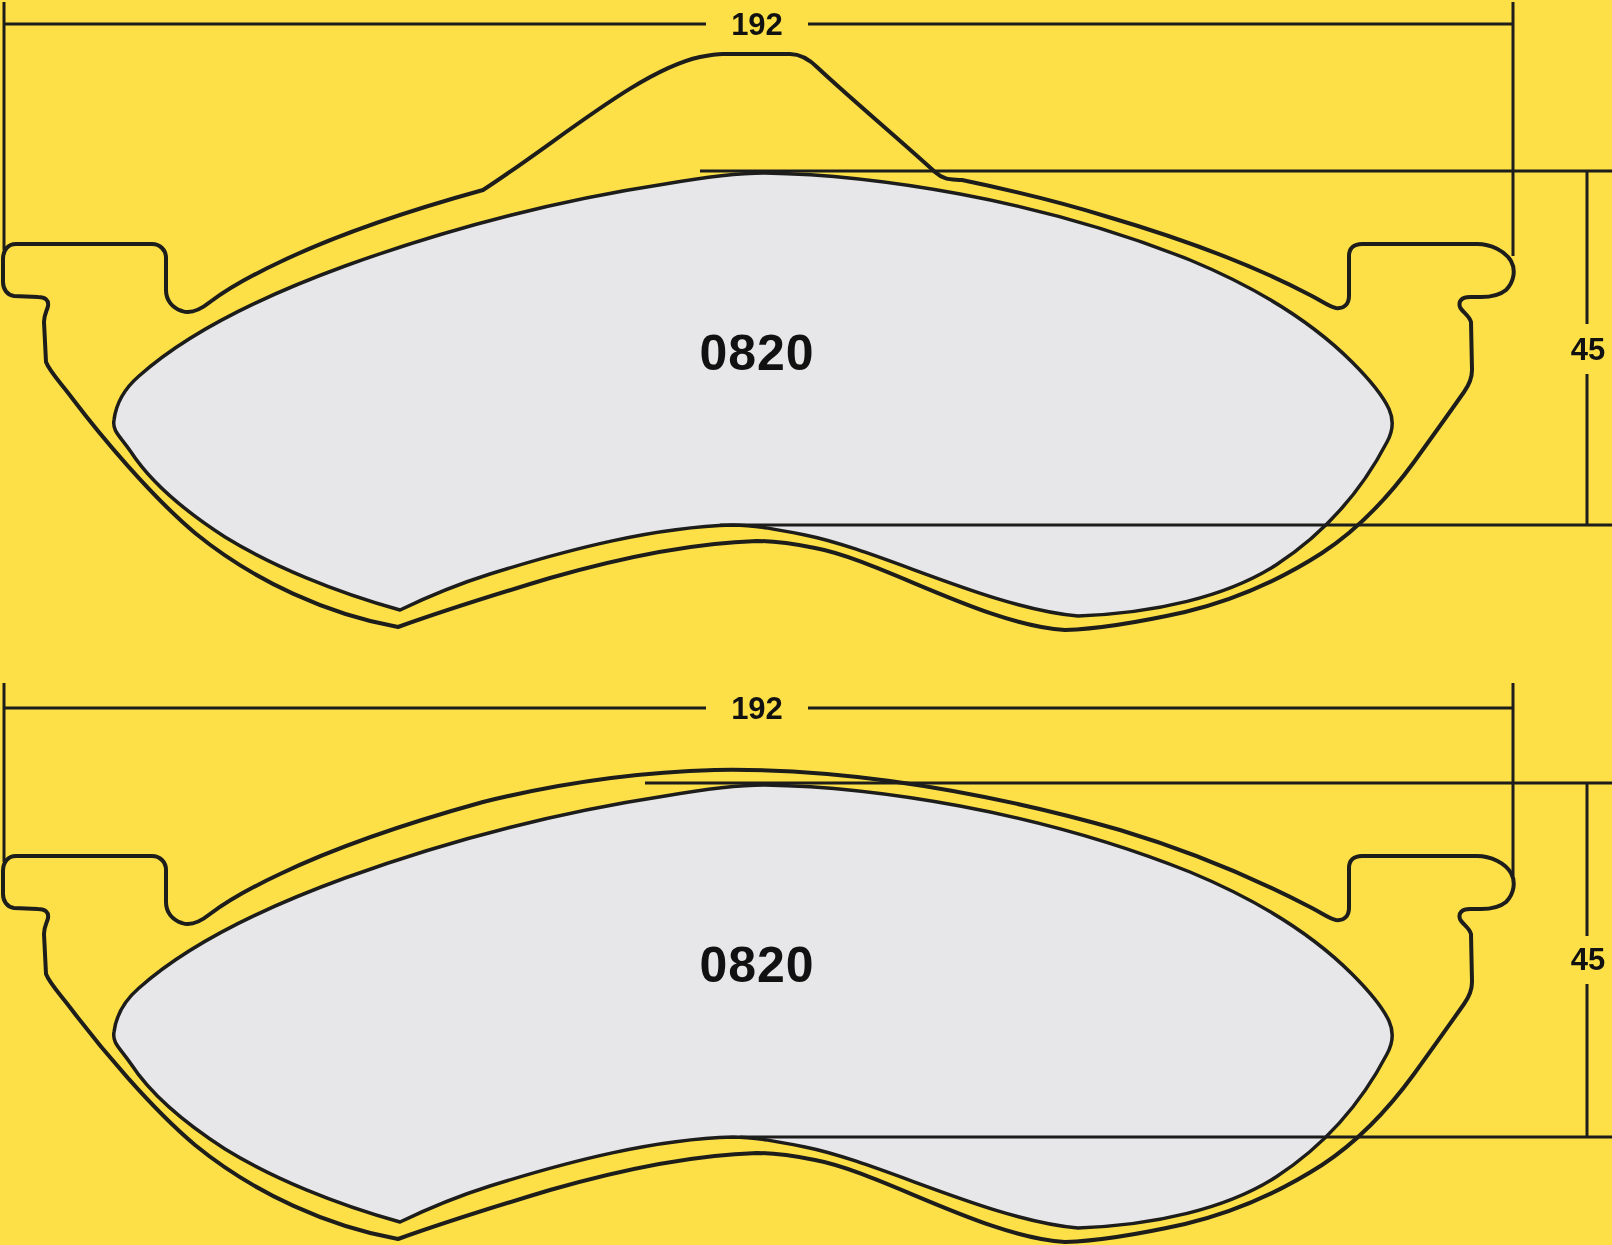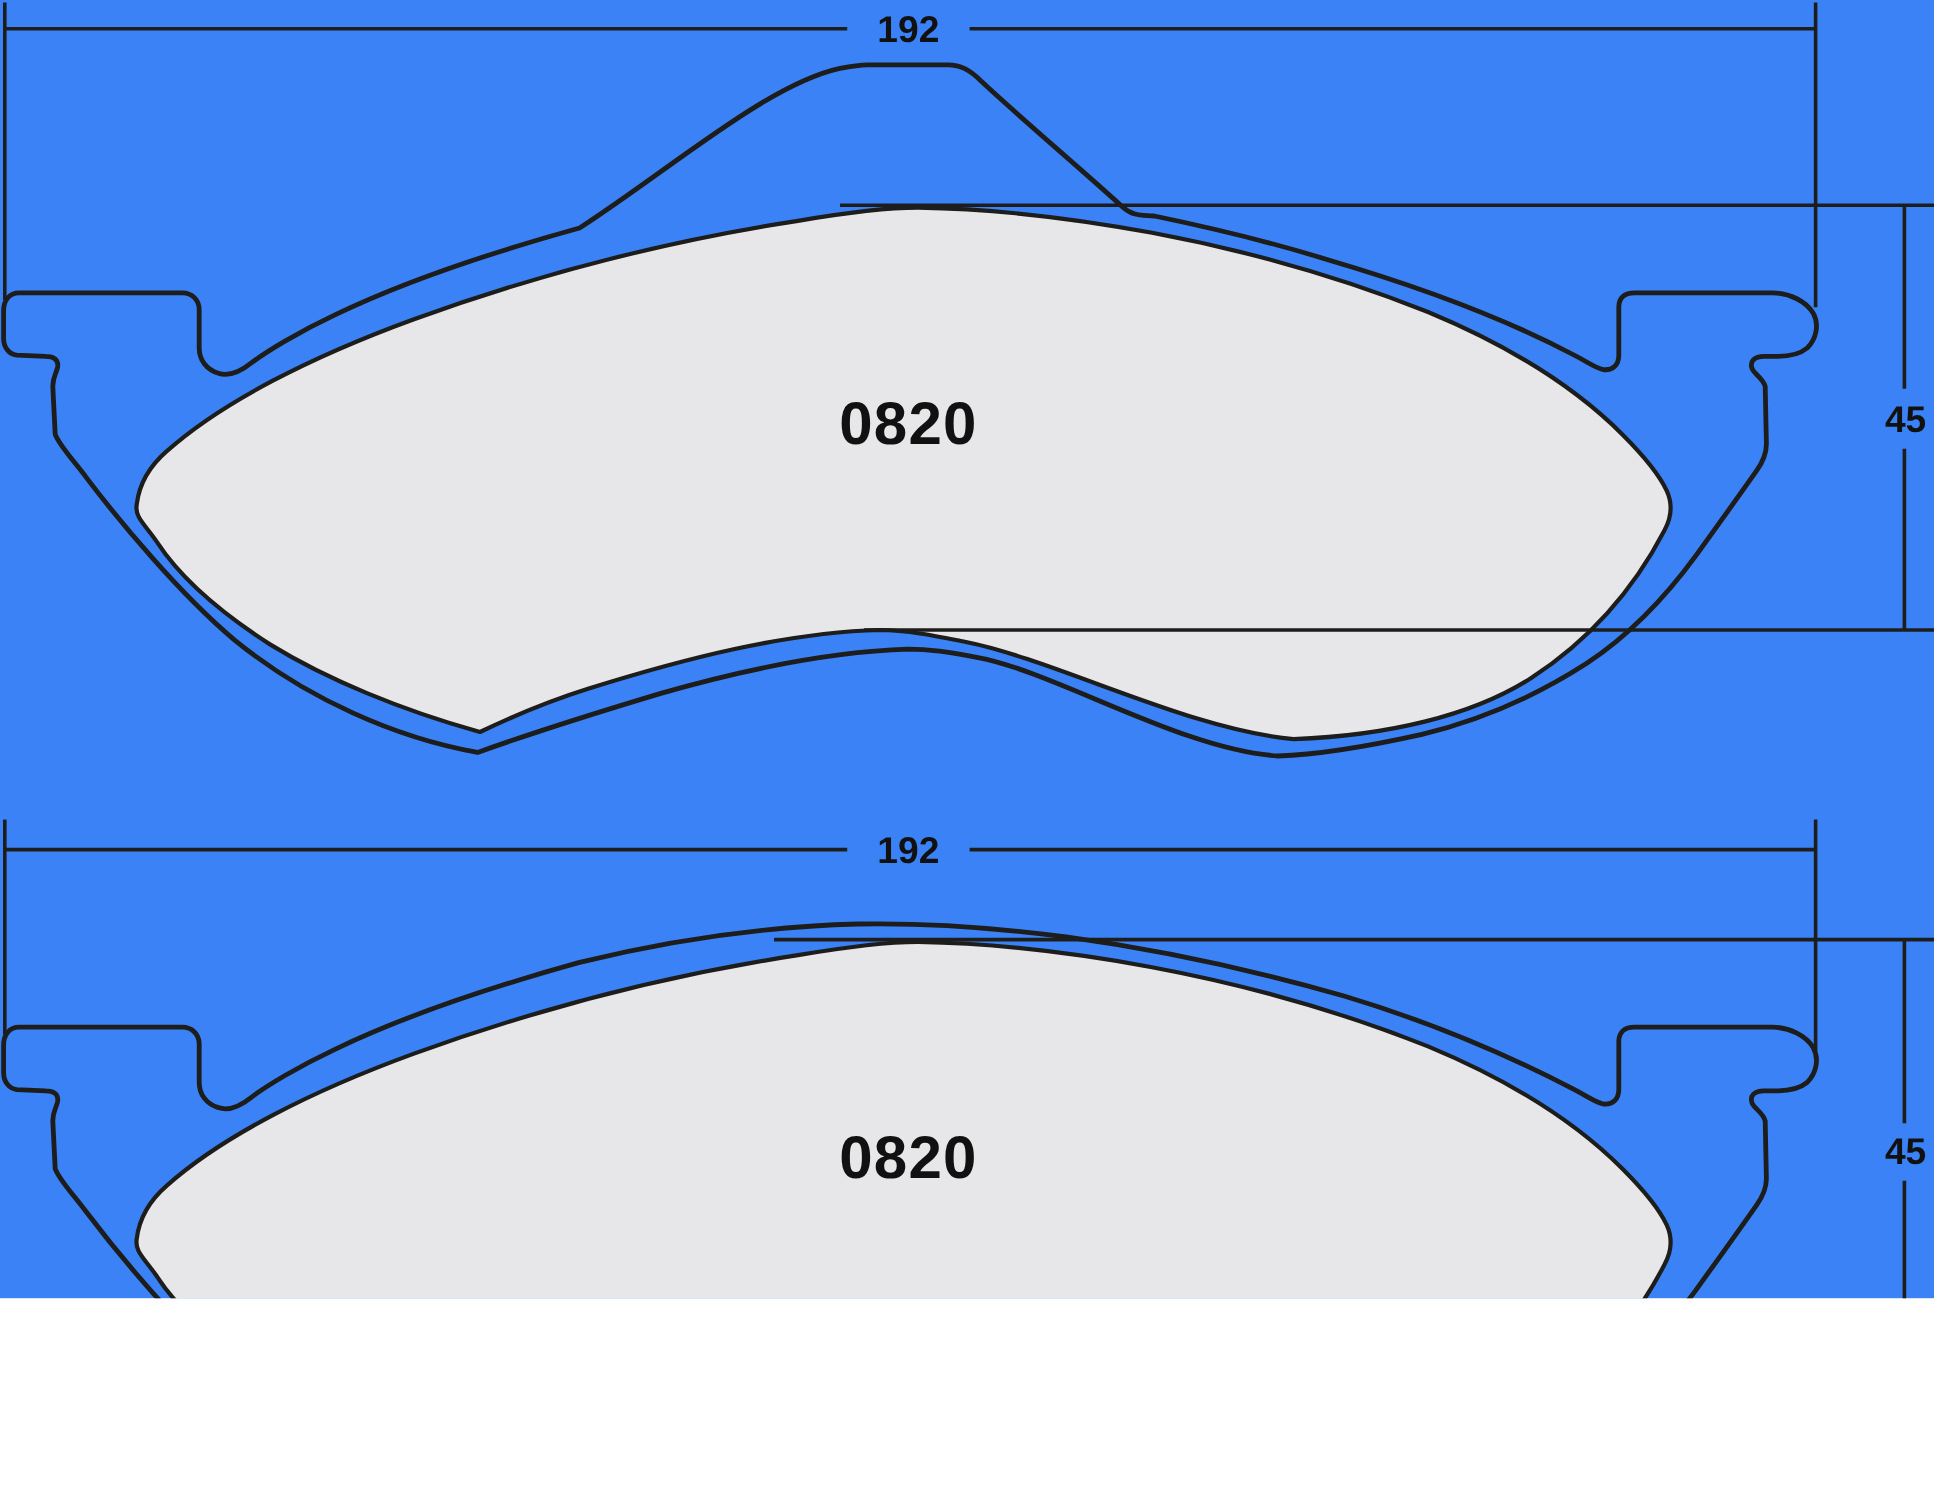--- a/index.html
+++ b/index.html
@@ -2,22 +2,22 @@
 <html><head>
 <meta charset="utf-8">
 <style>
   html, body {
     margin: 0;
     padding: 0;
     background: #ffffff;
   }
   .drawing-wrap {
     width: 1612px;
-    height: 1082px;
-    background: #3b82f6;
+    height: 1245px;
+    background: #fde047;
     overflow: hidden;
   }
   svg { display: block; }
   path, line {
     stroke: #1d1d1b;
     fill: none;
     stroke-linejoin: round;
     stroke-linecap: butt;
   }
   .friction {

